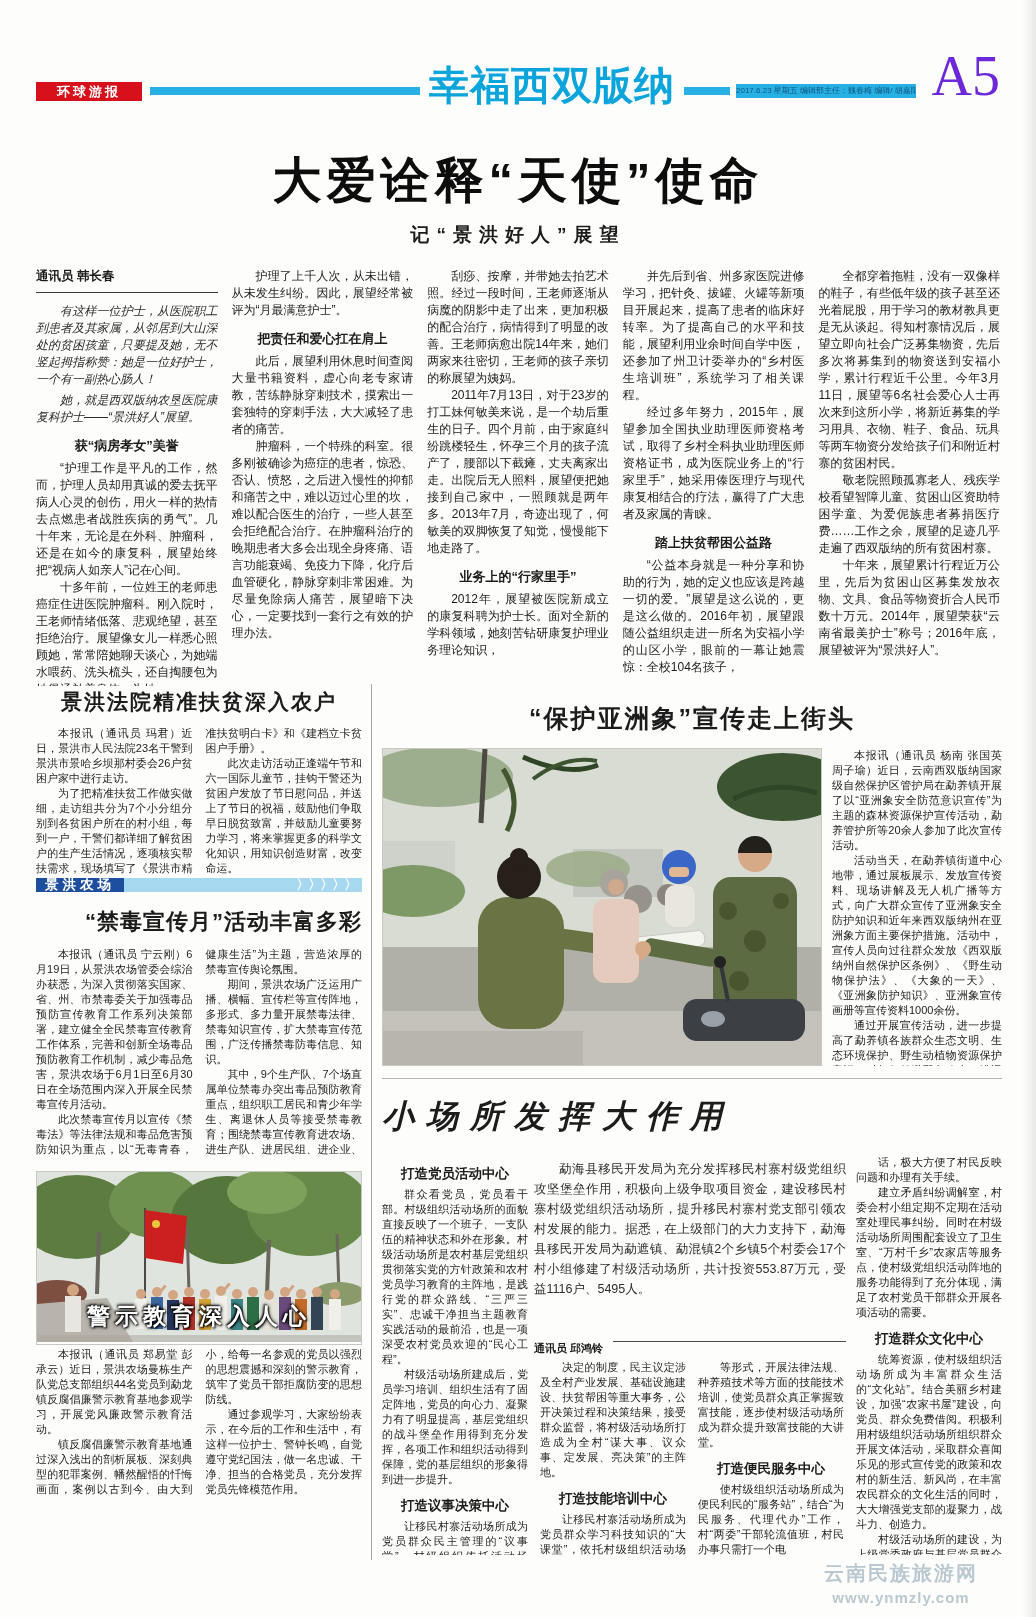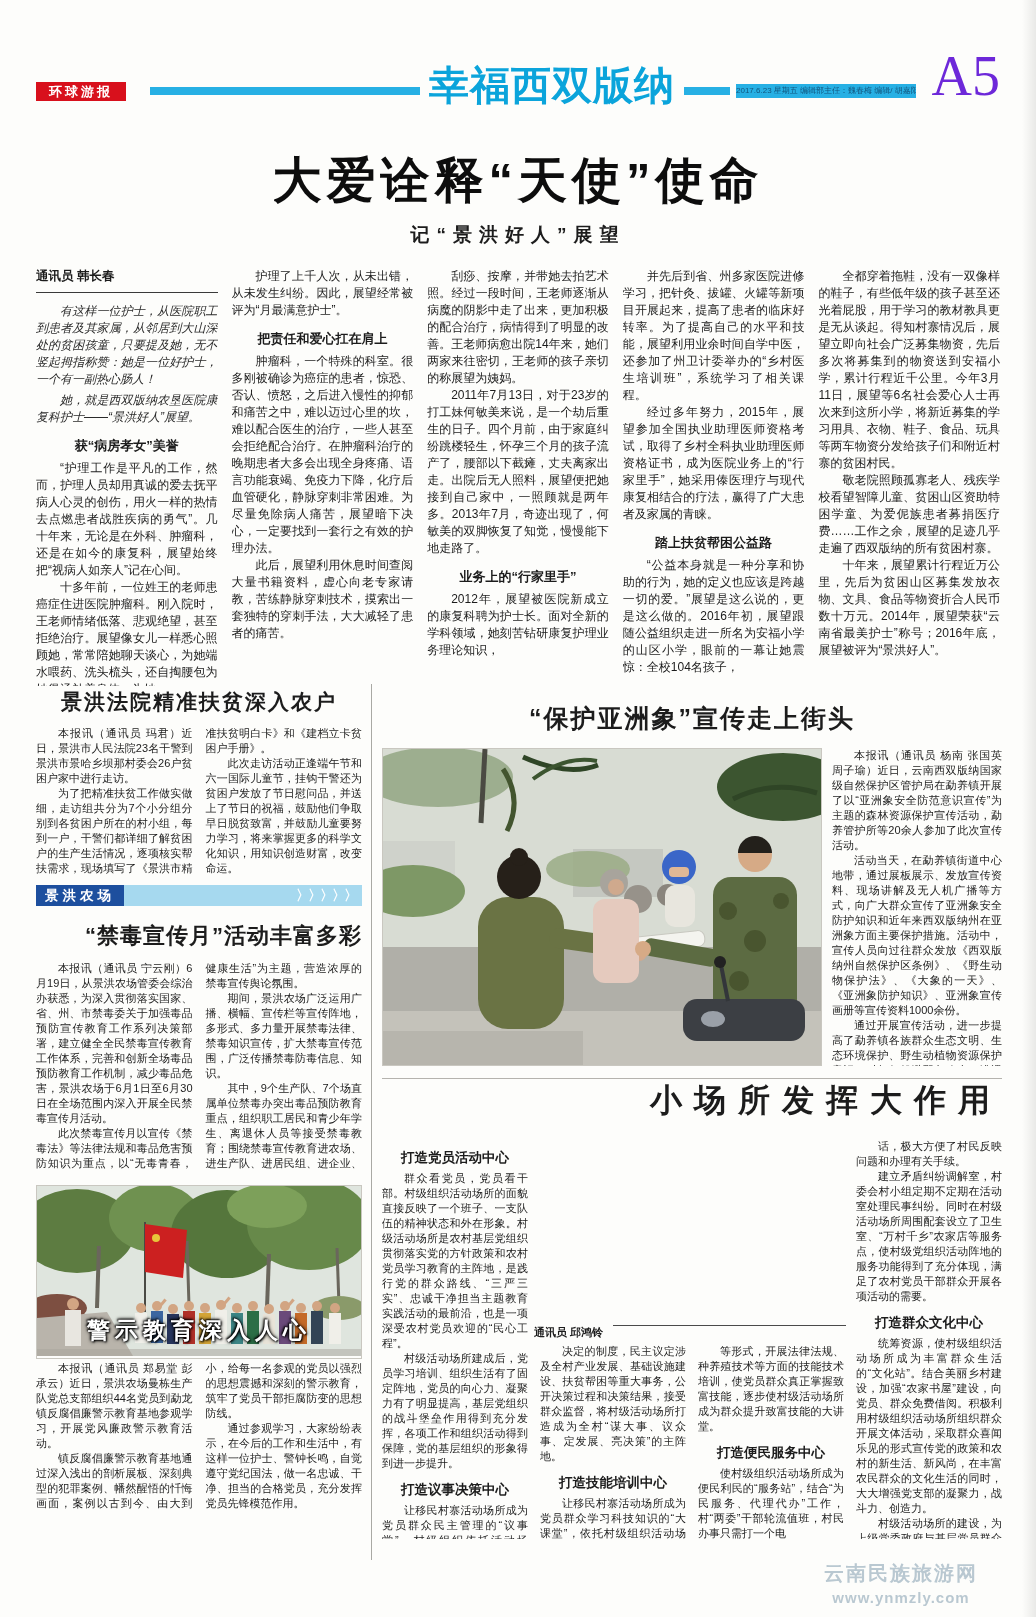--- a/index.html
+++ b/index.html
@@ -3,21 +3,21 @@
 <meta charset="utf-8">
 <style>
   html,body{margin:0;padding:0;background:#e9e7e2;}
   .page{position:relative;width:1036px;height:1617px;margin:0 auto;background:#fdfdfb;
         font-family:"Liberation Sans","DejaVu Sans",sans-serif;color:#1c1c1c;overflow:hidden;}
   .page::after{content:"";position:absolute;right:0;top:0;width:14px;height:100%;
         background:linear-gradient(to right,rgba(0,0,0,0),rgba(0,0,0,.08));pointer-events:none;}
 
   
   .masthead{position:absolute;left:36px;top:56px;width:964px;height:54px;}
-  .mast-red{position:absolute;left:0;top:26px;width:90px;height:19px;background:#d8101c;
+  .mast-red{position:absolute;left:0;top:26px;width:106px;height:19px;background:#d8101c;
             color:#fff;font-weight:bold;font-size:13px;letter-spacing:3px;
             display:flex;align-items:center;justify-content:center;}
   .mast-bar{position:absolute;top:31px;height:8px;background:#27b0e4;}
   .bar-l{left:114px;width:270px;}
   .bar-m{left:648px;width:46px;}
   .mast-title{position:absolute;left:388px;top:2px;width:256px;text-align:center;
               font-size:40px;font-weight:900;color:#0ba4db;letter-spacing:1px;white-space:nowrap;}
   .mast-datebox{position:absolute;left:700px;top:28px;width:180px;height:14px;background:#27b0e4;
                 color:#11567f;font-size:8px;line-height:14px;text-align:left;white-space:nowrap;overflow:hidden;}
   .mast-pagenum{position:absolute;right:0;top:-12px;font-family:Liberation Serif, serif;
@@ -35,41 +35,41 @@
   .sub-head{text-align:center;font-weight:bold;font-size:13px;margin:11px 0 6px;}
 
   
   .v-divider{position:absolute;left:371px;top:684px;width:1px;height:876px;background:#a9a9a4;}
 
   
   .left-region{position:absolute;left:36px;top:688px;width:326px;}
   .court-headline{text-align:center;font-size:21px;font-weight:900;letter-spacing:2px;}
   .smallcols{column-count:2;column-gap:13px;overflow:hidden;font-size:11px;line-height:15px;text-align:justify;}
   .court-cols{margin-top:10px;height:152px;}
-  .farm-bar{display:flex;height:21px;margin-top:7px;}
+  .farm-bar{display:flex;height:14px;}
   .farm-label{background:#1d4f9e;color:#fff;font-weight:bold;font-size:13.5px;letter-spacing:4px;
               padding:0 9px;display:flex;align-items:center;}
   .farm-rest{flex:1;background:#a6d9ef;display:flex;align-items:center;justify-content:flex-end;
              color:#fff;font-weight:900;font-size:14px;letter-spacing:-2px;padding-right:6px;}
   .drug-headline{text-align:right;font-size:22px;font-weight:900;margin-top:15px;letter-spacing:1px;}
   .drug-cols{margin-top:10px;height:218px;}
   .photo-wrap{position:relative;margin-top:6px;border:1px solid #c9c7c0;}
   .photo-caption{position:absolute;left:0;right:0;bottom:12px;text-align:center;color:#fff;
                  font-size:23px;font-weight:900;letter-spacing:5px;
                  text-shadow:0 0 4px #000,1px 1px 2px #000,-1px -1px 2px #000;}
   .warn-cols{margin-top:2px;height:184px;}
 
   
   .right-region{position:absolute;left:382px;top:702px;width:620px;}
   .ele-headline{text-align:center;font-size:25px;font-weight:900;letter-spacing:2px;}
   .ele-row{display:flex;gap:10px;margin-top:13px;height:318px;}
   .ele-photo{width:440px;height:318px;border:1px solid #c9c7c0;box-sizing:border-box;flex:none;}
   .ele-col{flex:1;overflow:hidden;font-size:11px;line-height:15px;text-align:justify;}
   .h-divider{margin-top:12px;border-top:1px solid #b5b3ae;}
-  .venue-headline{text-align:right;font-size:32px;font-weight:900;letter-spacing:12px;}
+  .venue-headline{text-align:left;font-size:32px;font-weight:900;letter-spacing:12px;margin-top:16px;font-style:italic;}
   .venue-body{position:relative;margin-top:16px;height:400px;}
   .vcol{position:absolute;top:0;width:146px;height:400px;overflow:hidden;
         font-size:11px;line-height:15px;text-align:justify;}
   .vcol .sub-head{font-size:13.5px;}
   .vcA{left:0;} .vcB{left:158px;padding-top:205px;box-sizing:border-box;}
   .vcC{left:316px;padding-top:205px;box-sizing:border-box;} .vcD{left:474px;}
   .venue-intro{position:absolute;left:152px;top:4px;width:312px;height:196px;overflow:hidden;
                font-size:12.5px;line-height:20px;text-align:justify;color:#2e2e2e;}
   .venue-intro .body-p{text-indent:2em;}
   .venue-byline{position:absolute;left:152px;top:178px;width:312px;display:flex;align-items:flex-start;gap:10px;
@@ -107,22 +107,22 @@
             <p class="intro-p">她，就是西双版纳农垦医院康复科护士——“景洪好人”展望。</p>
             <div class="sub-head">获“病房孝女”美誉</div>
             <p class="body-p">“护理工作是平凡的工作，然而，护理人员却用真诚的爱去抚平病人心灵的创伤，用火一样的热情去点燃患者战胜疾病的勇气”。几十年来，无论是在外科、肿瘤科，还是在如今的康复科，展望始终把“视病人如亲人”记在心间。</p>
             <p class="body-p">十多年前，一位姓王的老师患癌症住进医院肿瘤科。刚入院时，王老师情绪低落、悲观绝望，甚至拒绝治疗。展望像女儿一样悉心照顾她，常常陪她聊天谈心，为她端水喂药、洗头梳头，还自掏腰包为她煲汤补养身体，为她</p>
           </div>
       </div>
       <div class="mcol">
           <div>
             <p class="body-p">护理了上千人次，从未出错，从未发生纠纷。因此，展望经常被评为“月最满意护士”。</p>
             <div class="sub-head">把责任和爱心扛在肩上</div>
+            <p class="body-p">此后，展望利用休息时间查阅大量书籍资料，虚心向老专家请教，苦练静脉穿刺技术，摸索出一套独特的穿刺手法，大大减轻了患者的痛苦。</p>
             <p class="body-p">肿瘤科，一个特殊的科室。很多刚被确诊为癌症的患者，惊恐、否认、愤怒，之后进入慢性的抑郁和痛苦之中，难以迈过心里的坎，难以配合医生的治疗，一些人甚至会拒绝配合治疗。在肿瘤科治疗的晚期患者大多会出现全身疼痛、语言功能衰竭、免疫力下降，化疗后血管硬化，静脉穿刺非常困难。为尽量免除病人痛苦，展望暗下决心，一定要找到一套行之有效的护理办法。</p>
-            <p class="body-p">此后，展望利用休息时间查阅大量书籍资料，虚心向老专家请教，苦练静脉穿刺技术，摸索出一套独特的穿刺手法，大大减轻了患者的痛苦。</p>
           </div>
         </div>
       <div class="mcol">
           <div>
             <p class="body-p">刮痧、按摩，并带她去拍艺术照。经过一段时间，王老师逐渐从病魔的阴影中走了出来，更加积极的配合治疗，病情得到了明显的改善。王老师病愈出院14年来，她们两家来往密切，王老师的孩子亲切的称展望为姨妈。</p>
             <p class="body-p">2011年7月13日，对于23岁的打工妹何敏美来说，是一个劫后重生的日子。四个月前，由于家庭纠纷跳楼轻生，怀孕三个月的孩子流产了，腰部以下截瘫，丈夫离家出走。出院后无人照料，展望便把她接到自己家中，一照顾就是两年多。2013年7月，奇迹出现了，何敏美的双脚恢复了知觉，慢慢能下地走路了。</p>
             <div class="sub-head">业务上的“行家里手”</div>
             <p class="body-p">2012年，展望被医院新成立的康复科聘为护士长。面对全新的学科领域，她刻苦钻研康复护理业务理论知识，</p>
           </div>
         </div>
@@ -318,20 +318,23 @@
           <div class="sub-head">打造便民服务中心</div>
           <p class="body-p">使村级组织活动场所成为便民利民的“服务站”，结合“为民服务、代理代办”工作，村“两委”干部轮流值班，村民办事只需打一个电</p>
         </div>
       <div class="vcol vcD">
           <p class="body-p">话，极大方便了村民反映问题和办理有关手续。</p>
           <p class="body-p">建立矛盾纠纷调解室，村委会村小组定期不定期在活动室处理民事纠纷。同时在村级活动场所周围配套设立了卫生室、“万村千乡”农家店等服务点，使村级党组织活动阵地的服务功能得到了充分体现，满足了农村党员干部群众开展各项活动的需要。</p>
           <div class="sub-head">打造群众文化中心</div>
           <p class="body-p">统筹资源，使村级组织活动场所成为丰富群众生活的“文化站”。结合美丽乡村建设，加强“农家书屋”建设，向党员、群众免费借阅。积极利用村级组织活动场所组织群众开展文体活动，采取群众喜闻乐见的形式宣传党的政策和农村的新生活、新风尚，在丰富农民群众的文化生活的同时，大大增强党支部的凝聚力，战斗力、创造力。</p>
           <p class="body-p">村级活动场所的建设，为上级党委政府与基层党员群众搭建了一座“连心桥”，为农村基层党建发挥重要作用。</p>
         </div>
+      <div class="venue-intro">
+          <p class="body-p">勐海县移民开发局为充分发挥移民村寨村级党组织攻坚堡垒作用，积极向上级争取项目资金，建设移民村寨村级党组织活动场所，提升移民村寨村党支部引领农村发展的能力。据悉，在上级部门的大力支持下，勐海县移民开发局为勐遮镇、勐混镇2个乡镇5个村委会17个村小组修建了村级活动场所，共计投资553.87万元，受益1116户、5495人。</p>
+        </div>
       <div class="venue-byline">
         <span>通讯员 邱鸿铃</span>
         <span class="rule"></span>
       </div>
     </div>
   </div>
 
   <div class="watermark">
     <div class="wm1">云南民族旅游网</div>
     <div class="wm2">www.ynmzly.com</div>

